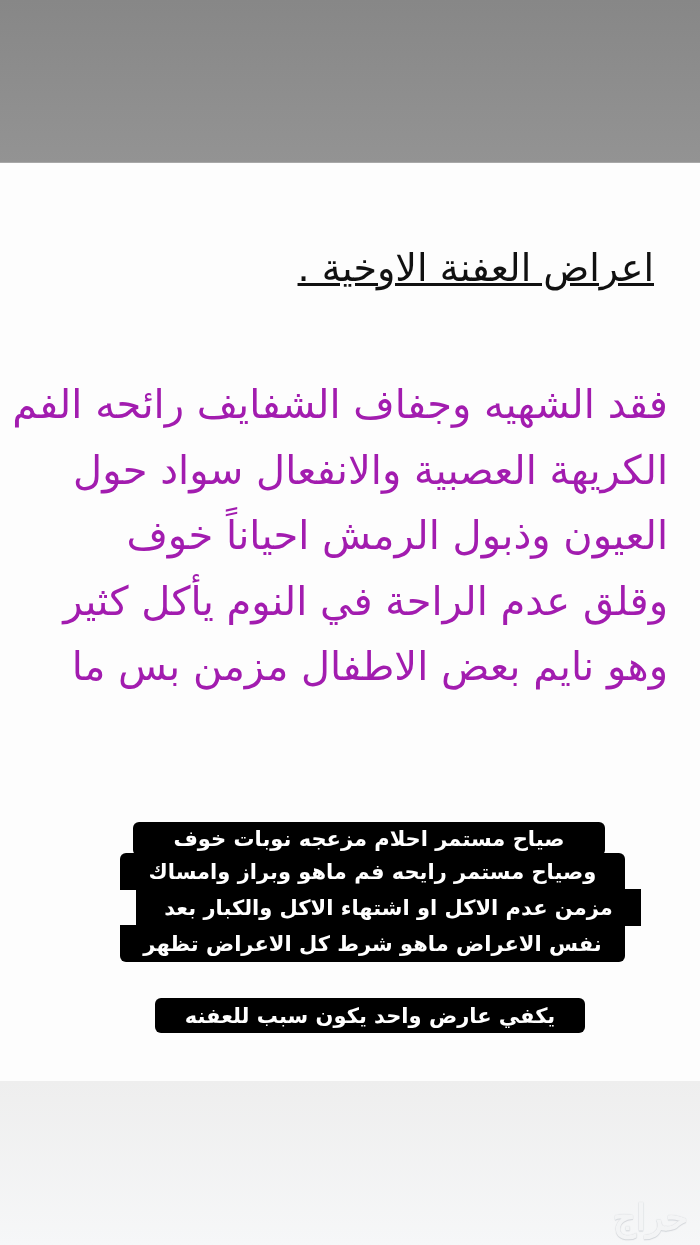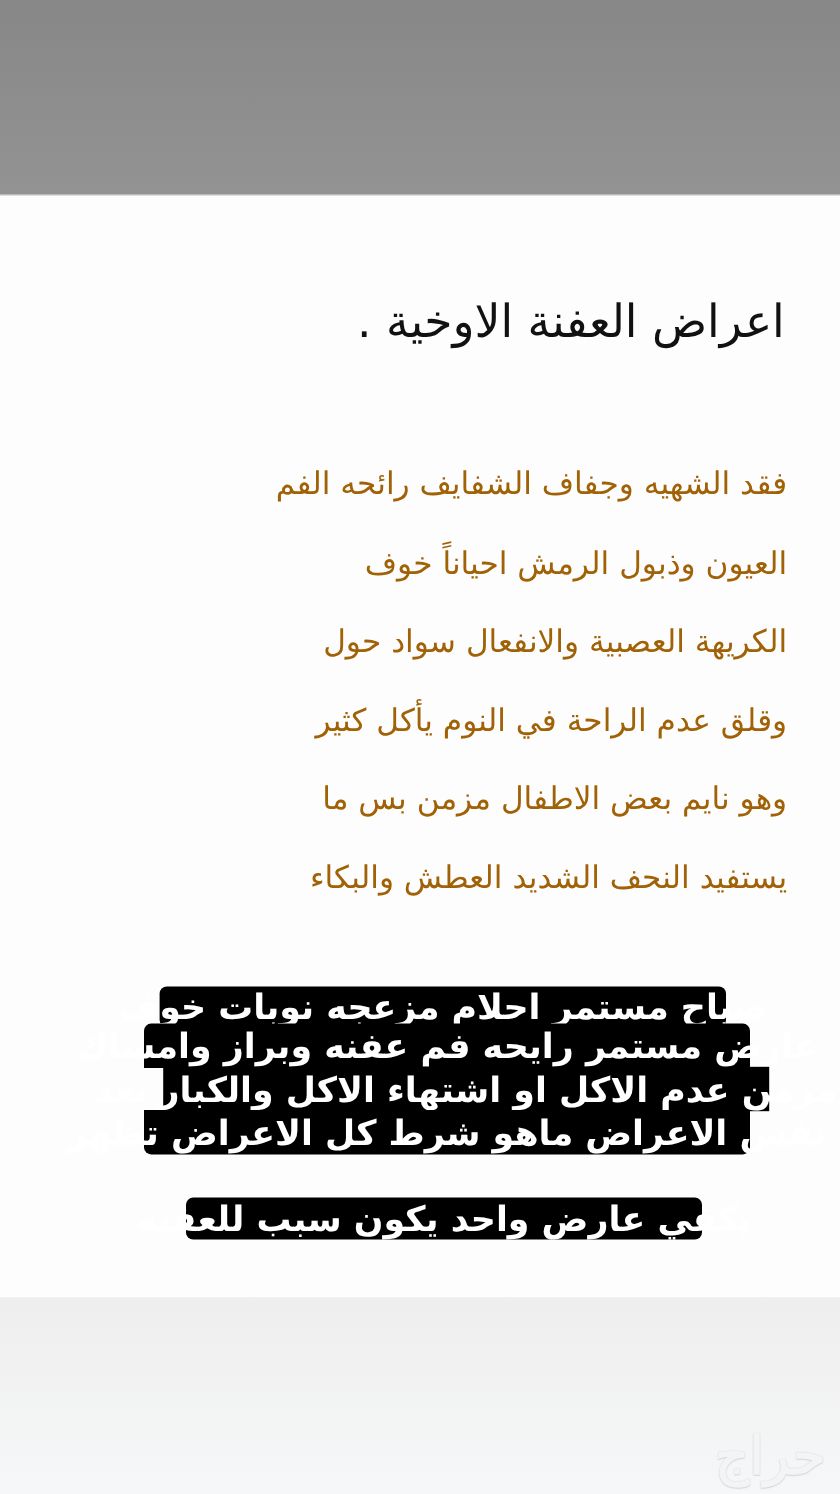--- a/index.html
+++ b/index.html
@@ -32,49 +32,50 @@
     .title {
       position: absolute;
       right: 46px;
       top: 238px;
       font-size: 38px;
       line-height: 60px;
       color: #111;
       direction: rtl;
       white-space: nowrap;
       font-family: "DejaVu Sans", sans-serif;
+      text-decoration: underline;
     }
     .body-text {
       position: absolute;
-      right: 44px;
+      right: 32px;
       top: 372px;
       width: 620px;
       direction: rtl;
       text-align: right;
-      color: #a16207;
-      font-size: 26px;
+      color: #a21caf;
+      font-size: 40px;
       font-family: "DejaVu Sans", sans-serif;
     }
     .body-text .line {
       display: block;
       height: 65.5px;
       line-height: 65.5px;
       white-space: nowrap;
     }
     .caption {
       position: absolute;
       left: 0; top: 0;
       width: 700px;
       direction: rtl;
     }
     .cap-line {
       position: absolute;
       background: #000;
       color: #fff;
-      font-size: 29px;
+      font-size: 21px;
       font-weight: bold;
       text-align: center;
       white-space: nowrap;
       direction: rtl;
       font-family: "DejaVu Sans", sans-serif;
       border-radius: 6px;
       box-sizing: border-box;
       display: flex;
       align-items: center;
       justify-content: center;
@@ -84,49 +85,48 @@
       position: absolute;
       left: 0; top: 1081px;
       width: 700px;
       height: 164px;
       background: linear-gradient(#eeeeee, #f6f7f8);
     }
     .watermark {
       position: absolute;
       right: 12px;
       bottom: 6px;
-      font-size: 44px;
+      font-size: 36px;
       font-weight: bold;
       color: #f3f4f5;
       text-shadow: 0 0 1px #c9ccd0, 0 1px 1px #d4d7db;
       direction: rtl;
       font-family: Liberation Sans, sans-serif;
     }
   </style>
 </head>
 <body>
 
 <div class="top-bar"></div>
 
 <div class="page"></div>
 
 <div class="title">اعراض العفنة الاوخية .</div>
 
 <div class="body-text">
   <span class="line">فقد الشهيه وجفاف الشفايف رائحه الفم</span>
+  <span class="line">الكريهة العصبية والانفعال سواد حول</span>
   <span class="line">العيون وذبول الرمش احياناً خوف</span>
-  <span class="line">الكريهة العصبية والانفعال سواد حول</span>
   <span class="line">وقلق عدم الراحة في النوم يأكل كثير</span>
   <span class="line">وهو نايم بعض الاطفال مزمن بس ما</span>
-  <span class="line">يستفيد النحف الشديد العطش والبكاء</span>
 </div>
 
 <div class="caption">
   <div class="cap-line" style="left:133px; top:822px; width:472px; height:34px;">صياح مستمر احلام مزعجه نوبات خوف</div>
-  <div class="cap-line" style="left:120px; top:853px; width:505px; height:37px; border-radius:6px 6px 0 0;">عارض مستمر رايحه فم عفنه وبراز وامساك</div>
+  <div class="cap-line" style="left:120px; top:853px; width:505px; height:37px; border-radius:6px 6px 0 0;">وصياح مستمر رايحه فم ماهو وبراز وامساك</div>
   <div class="cap-line" style="left:120px; top:889px; width:505px; height:37px; border-radius:0;margin-left:16px;">مزمن عدم الاكل او اشتهاء الاكل والكبار بعد</div>
   <div class="cap-line" style="left:120px; top:925px; width:505px; height:37px; border-radius:0 0 6px 6px;">نفس الاعراض ماهو شرط كل الاعراض تظهر</div>
   <div class="cap-line" style="left:155px; top:998px; width:430px; height:35px;">يكفي عارض واحد يكون سبب للعفنه</div>
 </div>
 
 <div class="footer">
   <span class="watermark">حراج</span>
 </div>
 
 </body></html>

